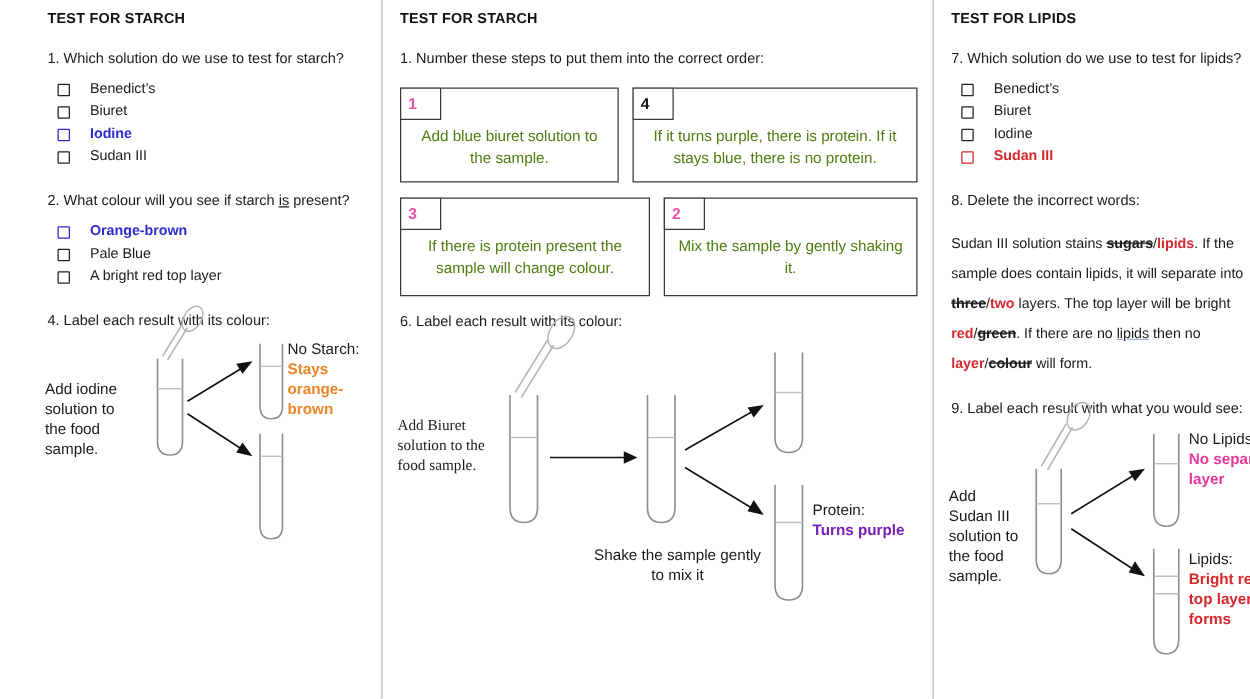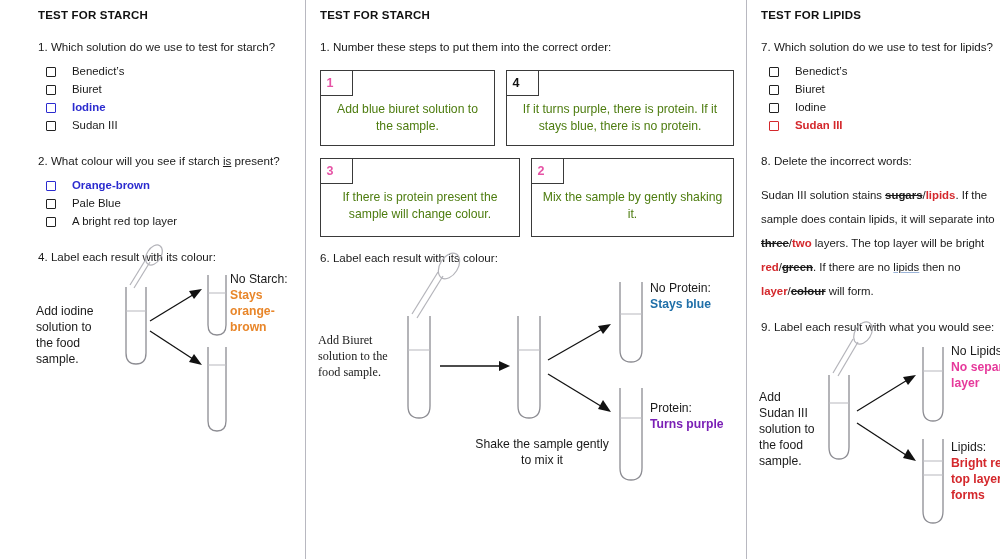--- a/index.html
+++ b/index.html
@@ -235,24 +235,20 @@
         </g>
 
         <g>
           <path class="tube" d="M300,100 L300,180 Q300,192 311,192 Q322,192 322,180 L322,100"></path>
           <line class="liq" x1="300" y1="130" x2="322" y2="130"></line>
         </g>
       </svg>
 
       <div class="dlabel" style="left:152px;top:148px;width:140px;text-align:center;">Shake the sample gently to mix it</div>
 
-      <div class="dlabel" style="left:330px;top:-8px;width:86px;">
-        <span>No Protein:</span>
-        <span class="res" style="color:#1f6fa8;">Stays blue</span>
-      </div>
       <div class="dlabel" style="left:330px;top:112px;width:86px;">
         <span>Protein:</span>
         <span class="res" style="color:#7a1fb5;">Turns purple</span>
       </div>
     </div>
   </div>
 
   <div class="col col-lipids">
     <div class="col-title">TEST FOR LIPIDS</div>
 

